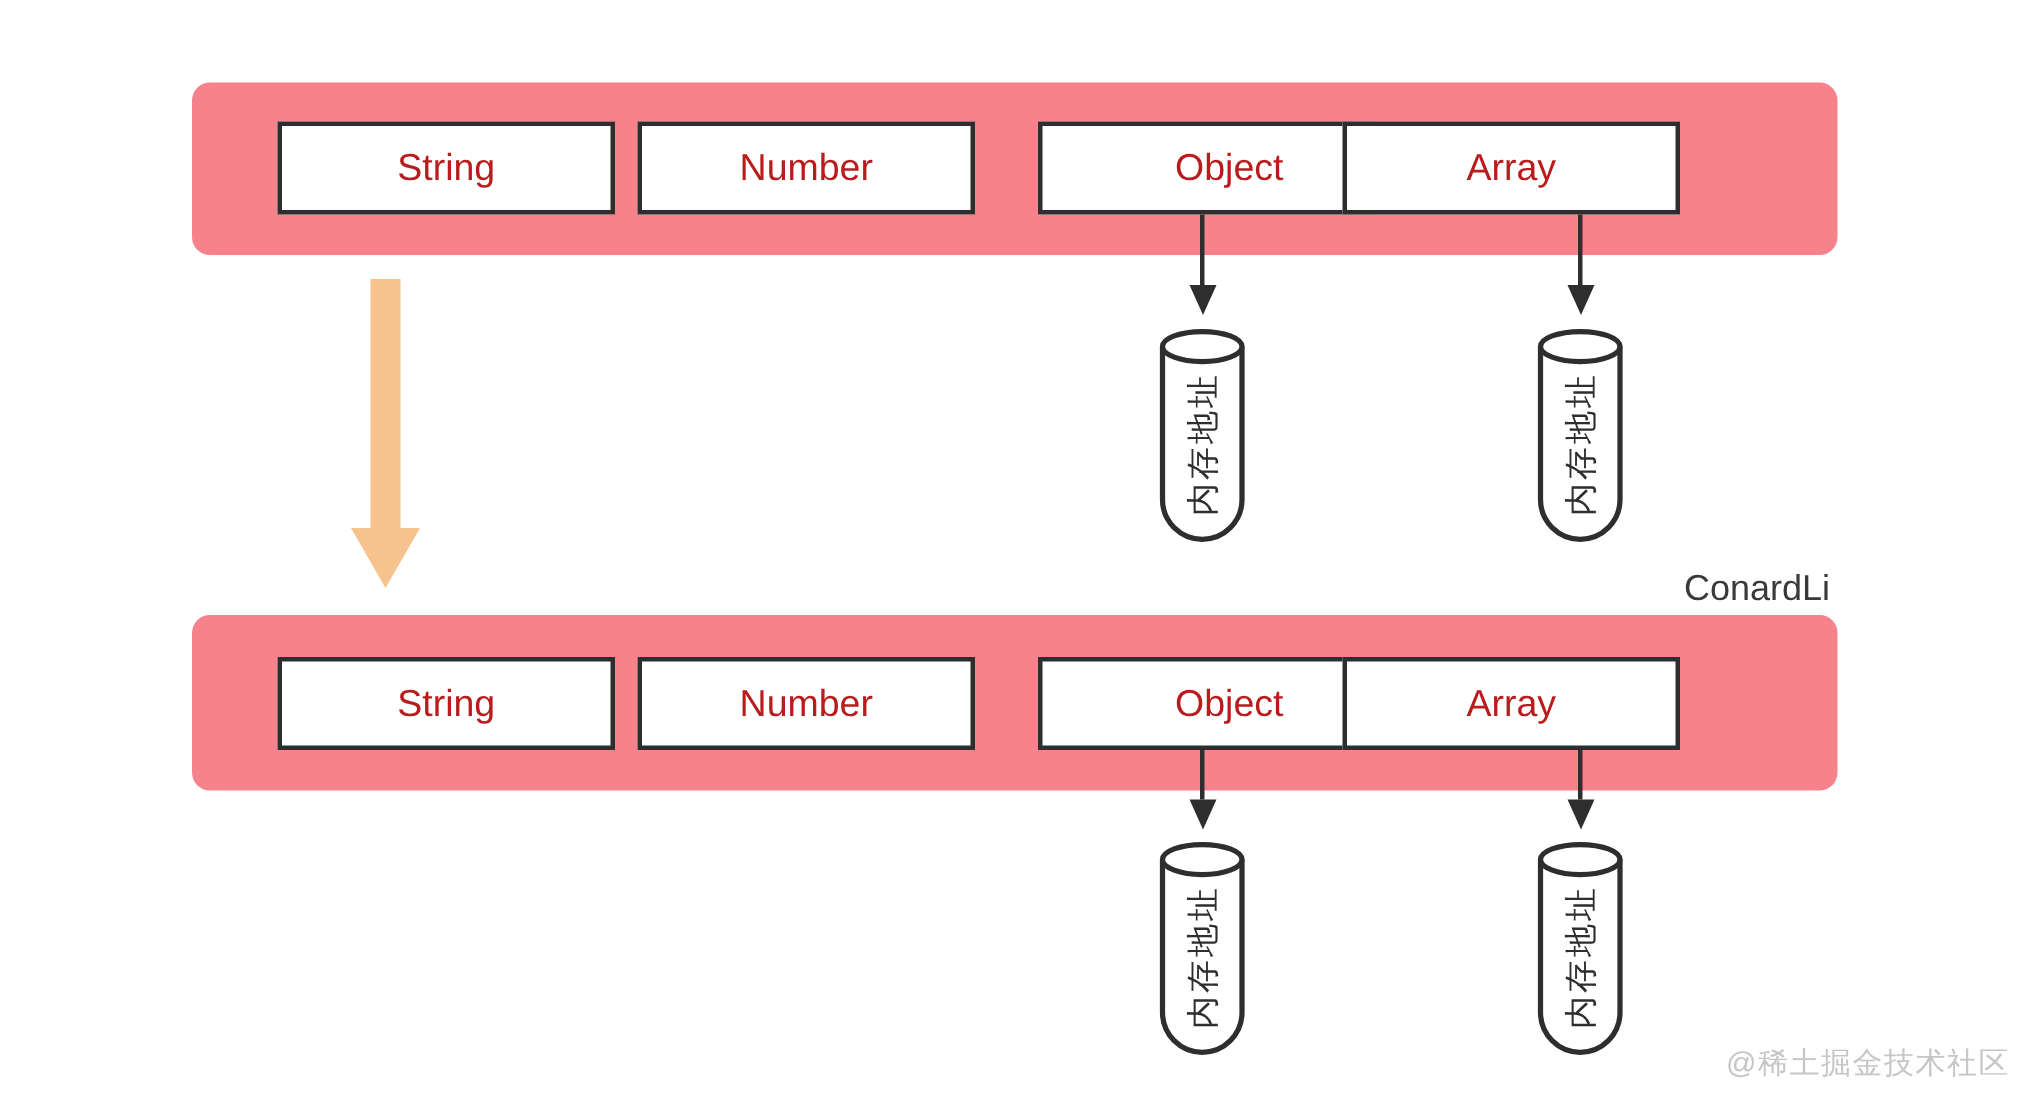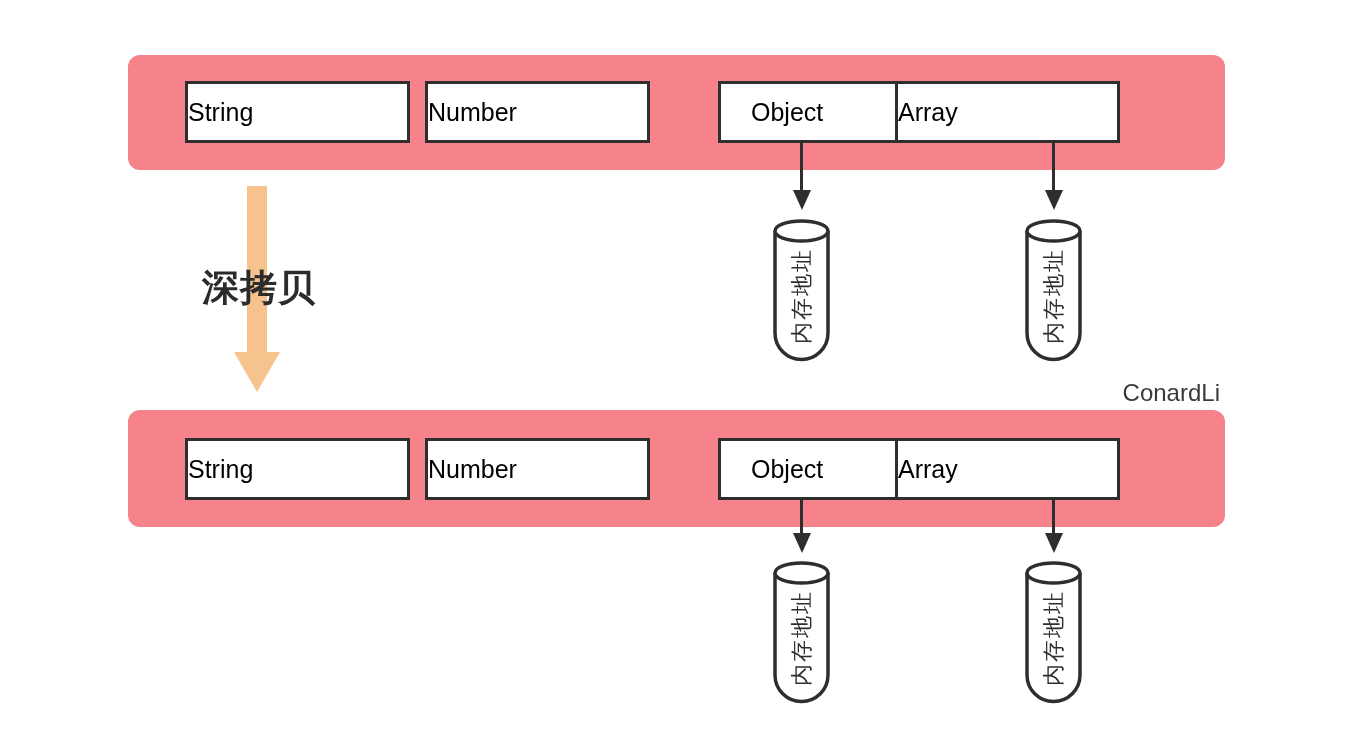--- a/index.html
+++ b/index.html
@@ -13,26 +13,26 @@
   .canvas{
     position:relative;width:1356px;height:738px;background:#ffffff;overflow:hidden;
   }
   .bar{
     position:absolute;left:128px;width:1097px;background:var(--bar);border-radius:12px;
   }
   .bar1{top:55px;height:115px;}
   .bar2{top:410px;height:117px;}
   .type-box{
     position:absolute;width:225px;height:62px;background:var(--box-bg);
-    border:3px solid var(--box-border);display:flex;align-items:center;
-    font-size:25px;color:#000000;
+    border:3px solid var(--box-border);display:flex;align-items:center;justify-content:center;
+    font-size:25px;color:#b91c1c;
   }
   .bar1 .type-box{top:26px;}
   .bar2 .type-box{top:28px;}
-  .bx0{left:57px;} .bx1{left:297px;} .bx2{left:590px;padding-left:30px;} .bx3{left:767px;}
+  .bx0{left:57px;} .bx1{left:297px;} .bx2{left:564px;padding-left:30px;} .bx3{left:767px;}
   .ptr-arrow{
     position:absolute;width:18px;display:flex;flex-direction:column;align-items:center;z-index:3;
   }
   .ptr-line{width:3.5px;background:var(--arrow-dark);}
   .row1-line{height:47px;}
   .row2-line{height:33px;}
   .ptr-head{
     width:0;height:0;border-left:9px solid transparent;border-right:9px solid transparent;
     border-top:20px solid var(--arrow-dark);
   }
@@ -102,21 +102,20 @@
       <path d="M3 13 L3 115 A26.5 26.5 0 0 0 56 115 L56 13" fill="#ffffff" stroke="#2e2e2e" stroke-width="3.5"></path>
       <ellipse cx="29.5" cy="13" rx="26.5" ry="10" fill="#ffffff" stroke="#2e2e2e" stroke-width="3.5"></ellipse>
     </svg>
     <div class="cyl-label">内存地址</div>
   </div>
 
   <div class="deep-copy-arrow">
     <div class="dc-shaft"></div>
     <div class="dc-head"></div>
   </div>
-  <div class="deep-copy-label">深拷贝</div>
 
   <div class="author-credit">ConardLi</div>
 
   <div class="bar bar2">
     <div class="type-box bx0">
       <span>String</span>
     </div>
     <div class="type-box bx1">
       <span>Number</span>
     </div>
@@ -145,14 +144,15 @@
     <div class="cyl-label">内存地址</div>
   </div>
   <div class="cylinder" style="left:1024px;top:560px;">
     <svg viewBox="0 0 59 148">
       <path d="M3 13 L3 115 A26.5 26.5 0 0 0 56 115 L56 13" fill="#ffffff" stroke="#2e2e2e" stroke-width="3.5"></path>
       <ellipse cx="29.5" cy="13" rx="26.5" ry="10" fill="#ffffff" stroke="#2e2e2e" stroke-width="3.5"></ellipse>
     </svg>
     <div class="cyl-label">内存地址</div>
   </div>
 
+  <div class="watermark">@稀土掘金技术社区</div>
 
 </div>
 
 </body></html>

